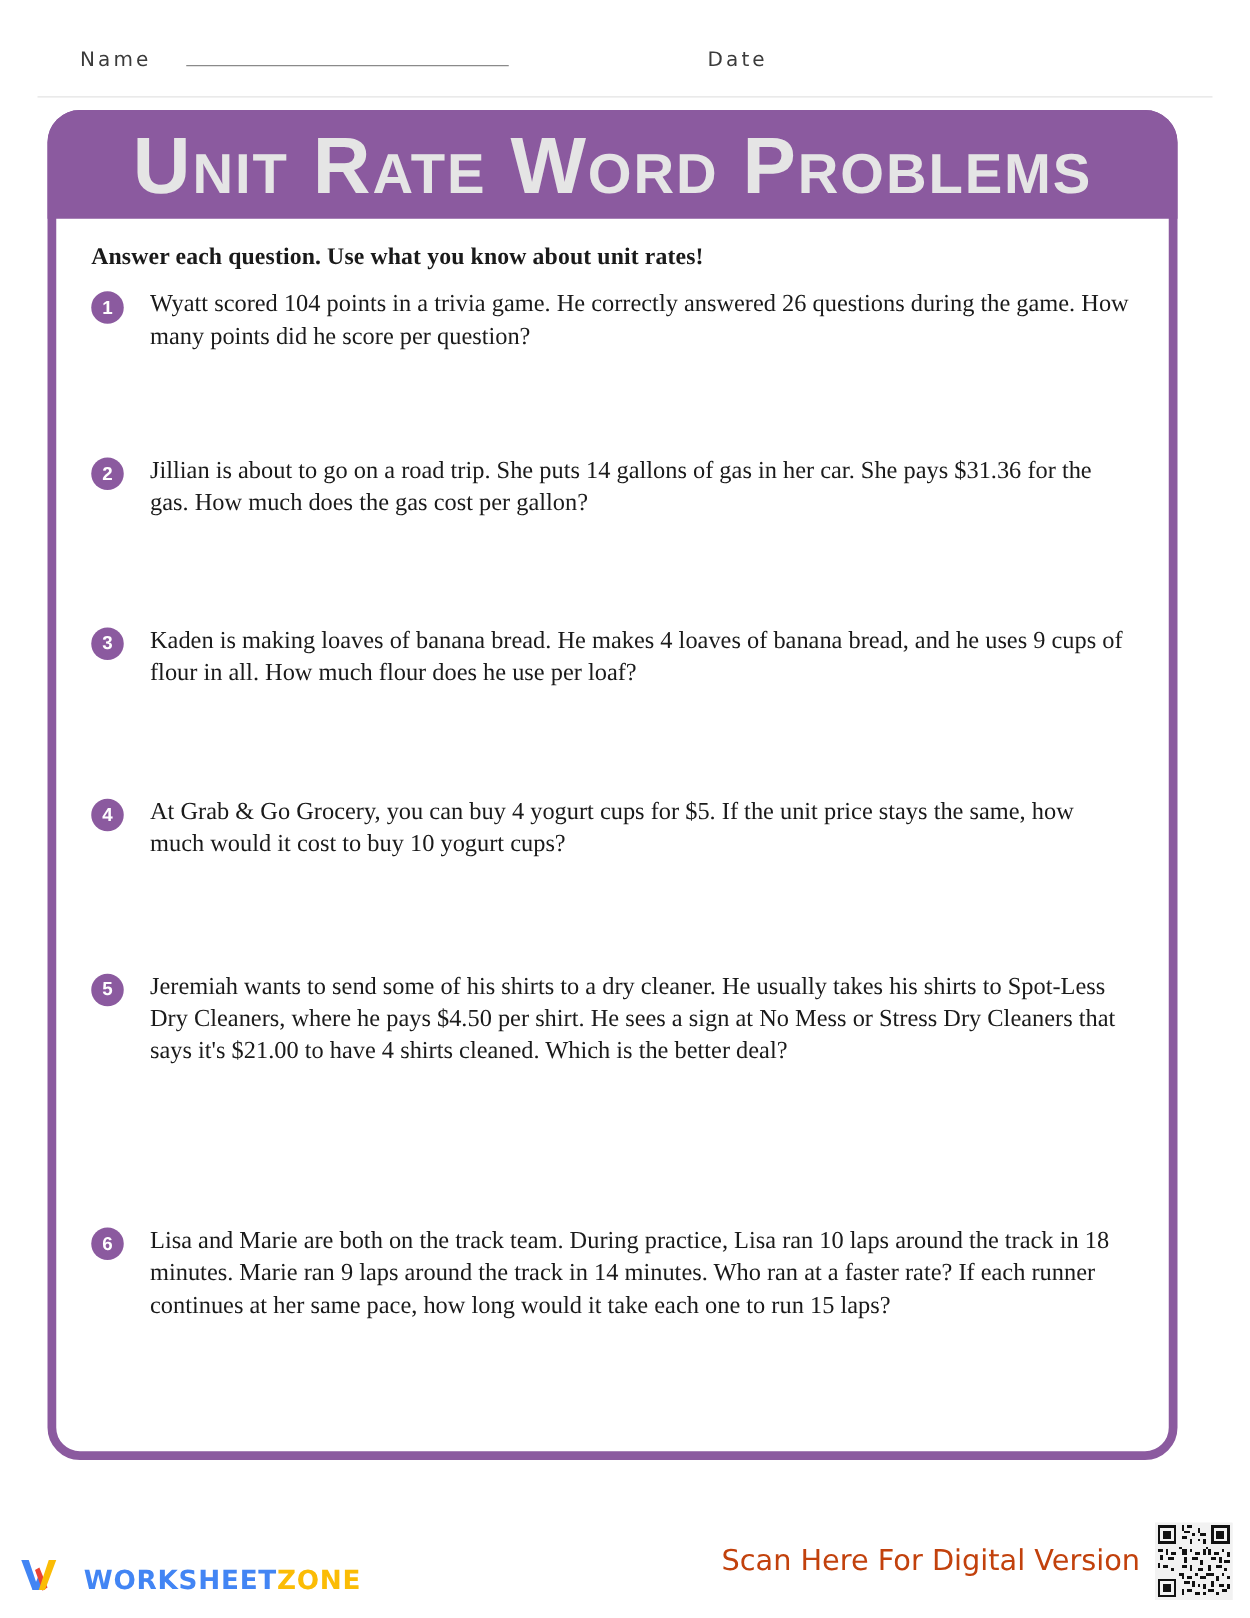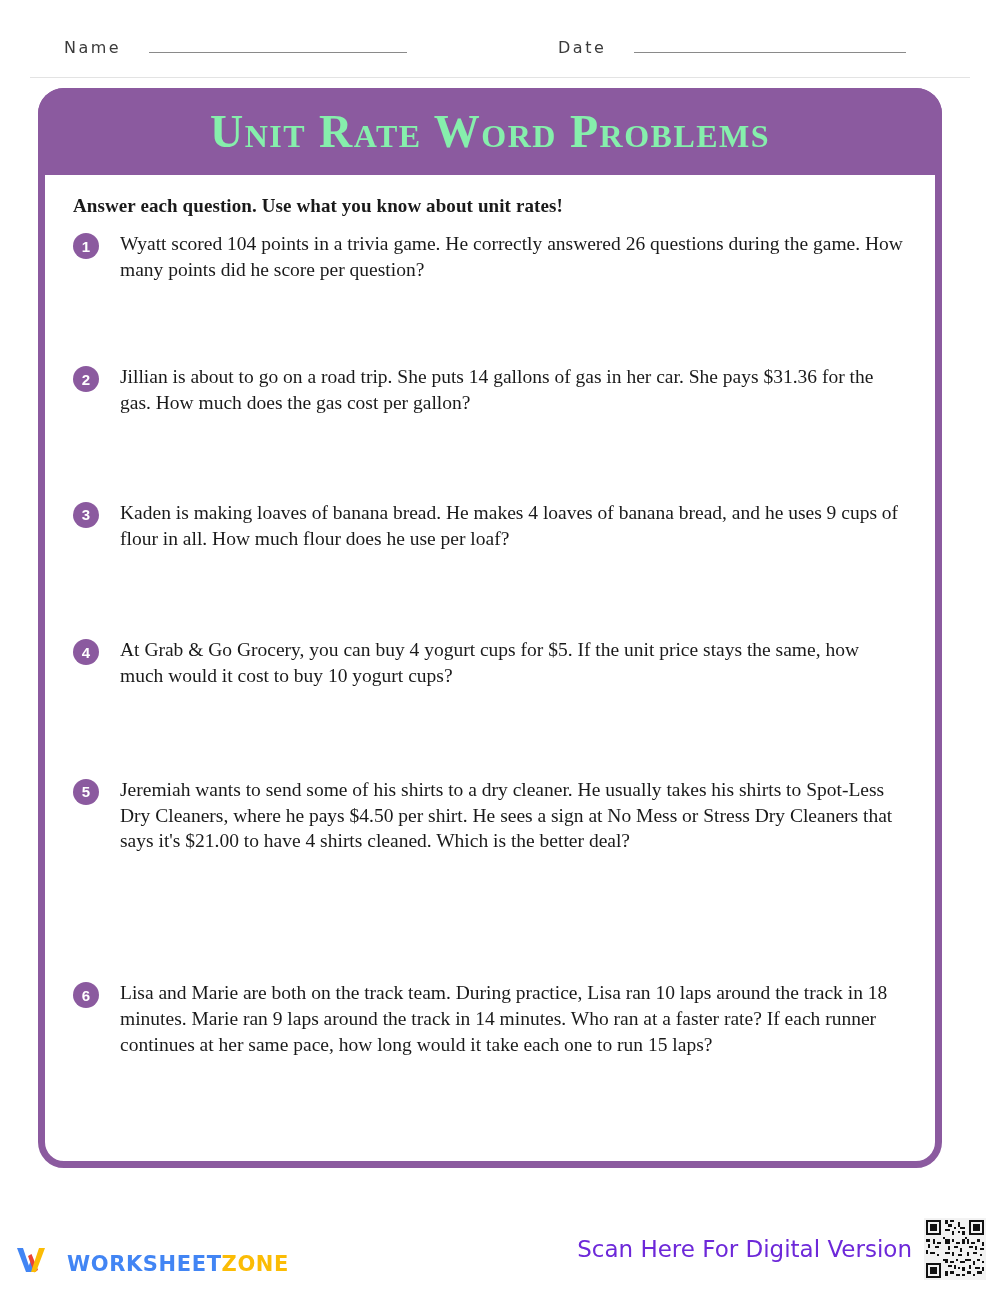--- a/index.html
+++ b/index.html
@@ -23,21 +23,21 @@
     width: 1000px;
     height: 34px;
   }
   .field-group {
     position: absolute;
     display: flex;
     align-items: baseline;
     gap: 20px;
   }
   .field-group.name { left: 64px; }
-  .field-group.date { left: 558px; }
+  .field-group.date { left: 558px; flex-direction: column; }
   .field-label {
     font-family: "DejaVu Sans", sans-serif;
     font-size: 16px;
     letter-spacing: 2.5px;
     color: #3b3b3b;
     white-space: nowrap;
   }
   .field-line {
     display: inline-block;
     border-bottom: 1.6px solid #8a8a8a;
@@ -75,24 +75,24 @@
     width: 904px;
     height: 87px;
     background: #8b5a9f;
     border-radius: 26px 26px 0 0;
     box-sizing: border-box;
     display: flex;
     align-items: center;
     justify-content: center;
   }
   .sheet-title {
-    font-family: Liberation Serif, serif;
-    font-size: 46px;
+    font-family: Liberation Sans, sans-serif;
+    font-size: 64px;
     font-weight: bold;
-    color: #86efac;
+    color: #e5e5e5;
     font-variant: small-caps;
     letter-spacing: 1.5px;
     line-height: 1;
     white-space: nowrap;
   }
 
   
   .sheet-body {
     position: absolute;
     top: 80px;
@@ -186,21 +186,21 @@
   .scan-area {
     position: absolute;
     right: 14px;
     bottom: 14px;
     display: flex;
     align-items: center;
   }
   .scan-label {
     font-family: "DejaVu Sans", sans-serif;
     font-size: 23px;
-    color: #6d28d9;
+    color: #c2410c;
     margin-right: 12px;
     white-space: nowrap;
   }
   .qr-code {
     width: 62px;
     height: 62px;
     background: #f2f2f2;
     display: block;
   }
 </style>

